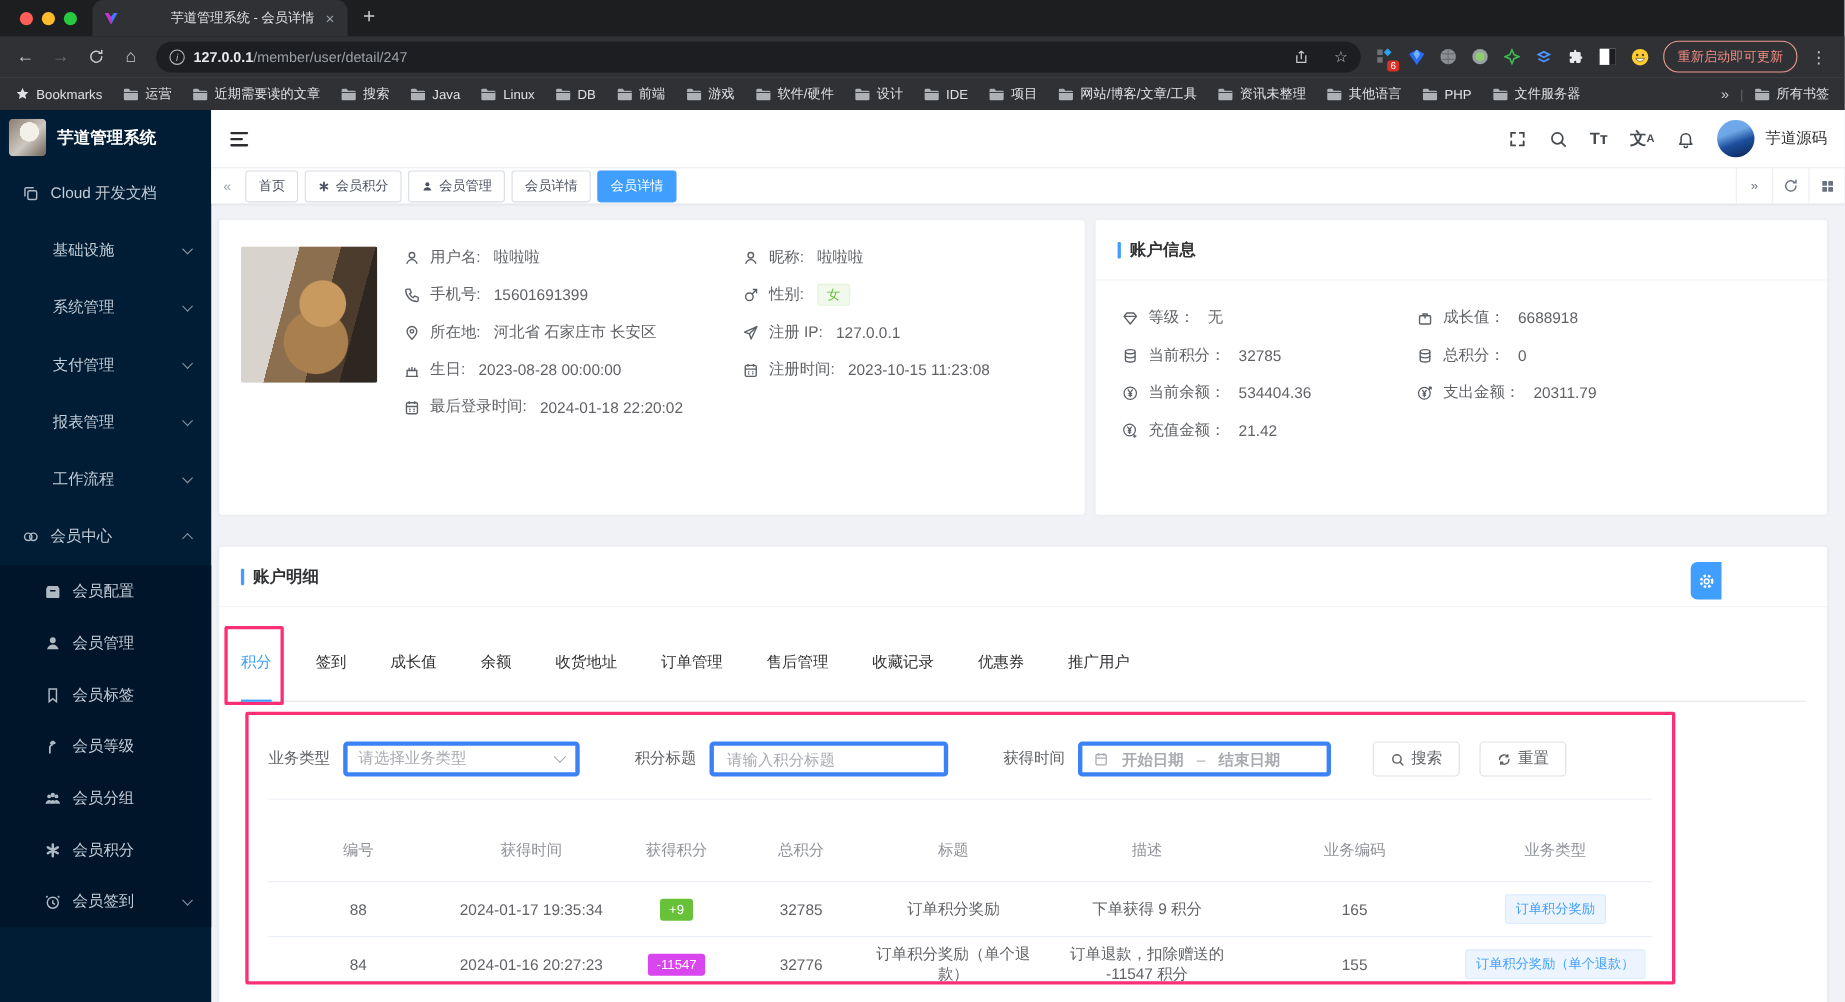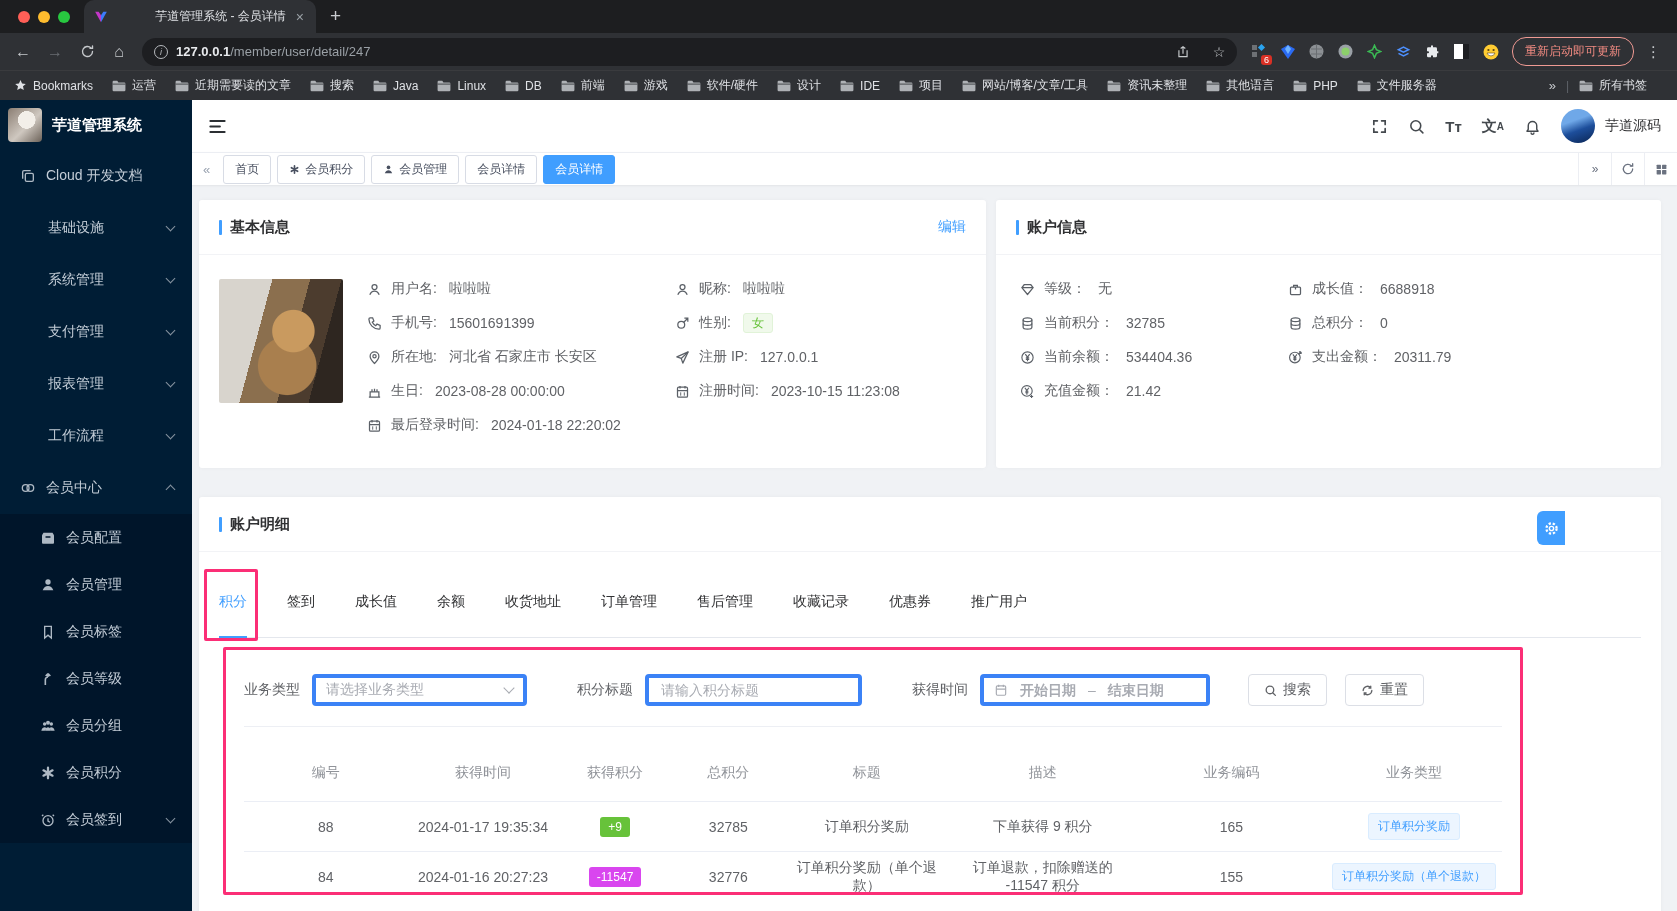--- a/index.html
+++ b/index.html
@@ -400,21 +400,21 @@
           <svg width="14" height="12" viewBox="0 0 24 20" fill="#aeb1b5">
             <path d="M1 3a2 2 0 0 1 2-2h6l2 3h10a2 2 0 0 1 2 2v11a2 2 0 0 1-2 2H3a2 2 0 0 1-2-2z"></path>
             <rect x="1" y="6" width="22" height="1.4" fill="#2f3135"></rect>
           </svg>
           <span>文件服务器</span>
         </span>
       </span>
     <span class="bm-right">
       <span style="color:#c8cbcf;font-size:13px;">»</span>
       <span class="bm-sep">|</span>
-      <span class="bm" style="margin-right:16px;">
+      <span class="bm" style="margin-right:0;">
         <svg width="14" height="12" viewBox="0 0 24 20" fill="#aeb1b5">
             <path d="M1 3a2 2 0 0 1 2-2h6l2 3h10a2 2 0 0 1 2 2v11a2 2 0 0 1-2 2H3a2 2 0 0 1-2-2z"></path>
             <rect x="1" y="6" width="22" height="1.4" fill="#2f3135"></rect>
           </svg>
         <span>所有书签</span>
       </span>
     </span>
   </div>
 </div>
 
@@ -591,25 +591,20 @@
               <rect x="13" y="13" width="8" height="8" rx="1"></rect>
             </svg>
         </span>
       </span>
     </div>
 
     <div class="content">
       <div class="row1">
 
         <div class="card basic">
-          <div class="card-h">
-            <span class="bar"></span>
-            <span class="card-title">基本信息</span>
-            <span class="edit-link">编辑</span>
-          </div>
           <div class="basic-body">
             <span class="photo"></span>
             <div class="fields">
               <div class="fcol c1">
                 <div class="frow">
                   <svg class="fi" viewBox="0 0 24 24" fill="none" stroke="currentColor" stroke-width="2">
                       <circle cx="12" cy="8" r="4"></circle>
                       <path d="M4.5 20.5c1.5-4 4.5-6 7.5-6s6 2 7.5 6"></path>
                     </svg>
                   <span>用户名:</span>

